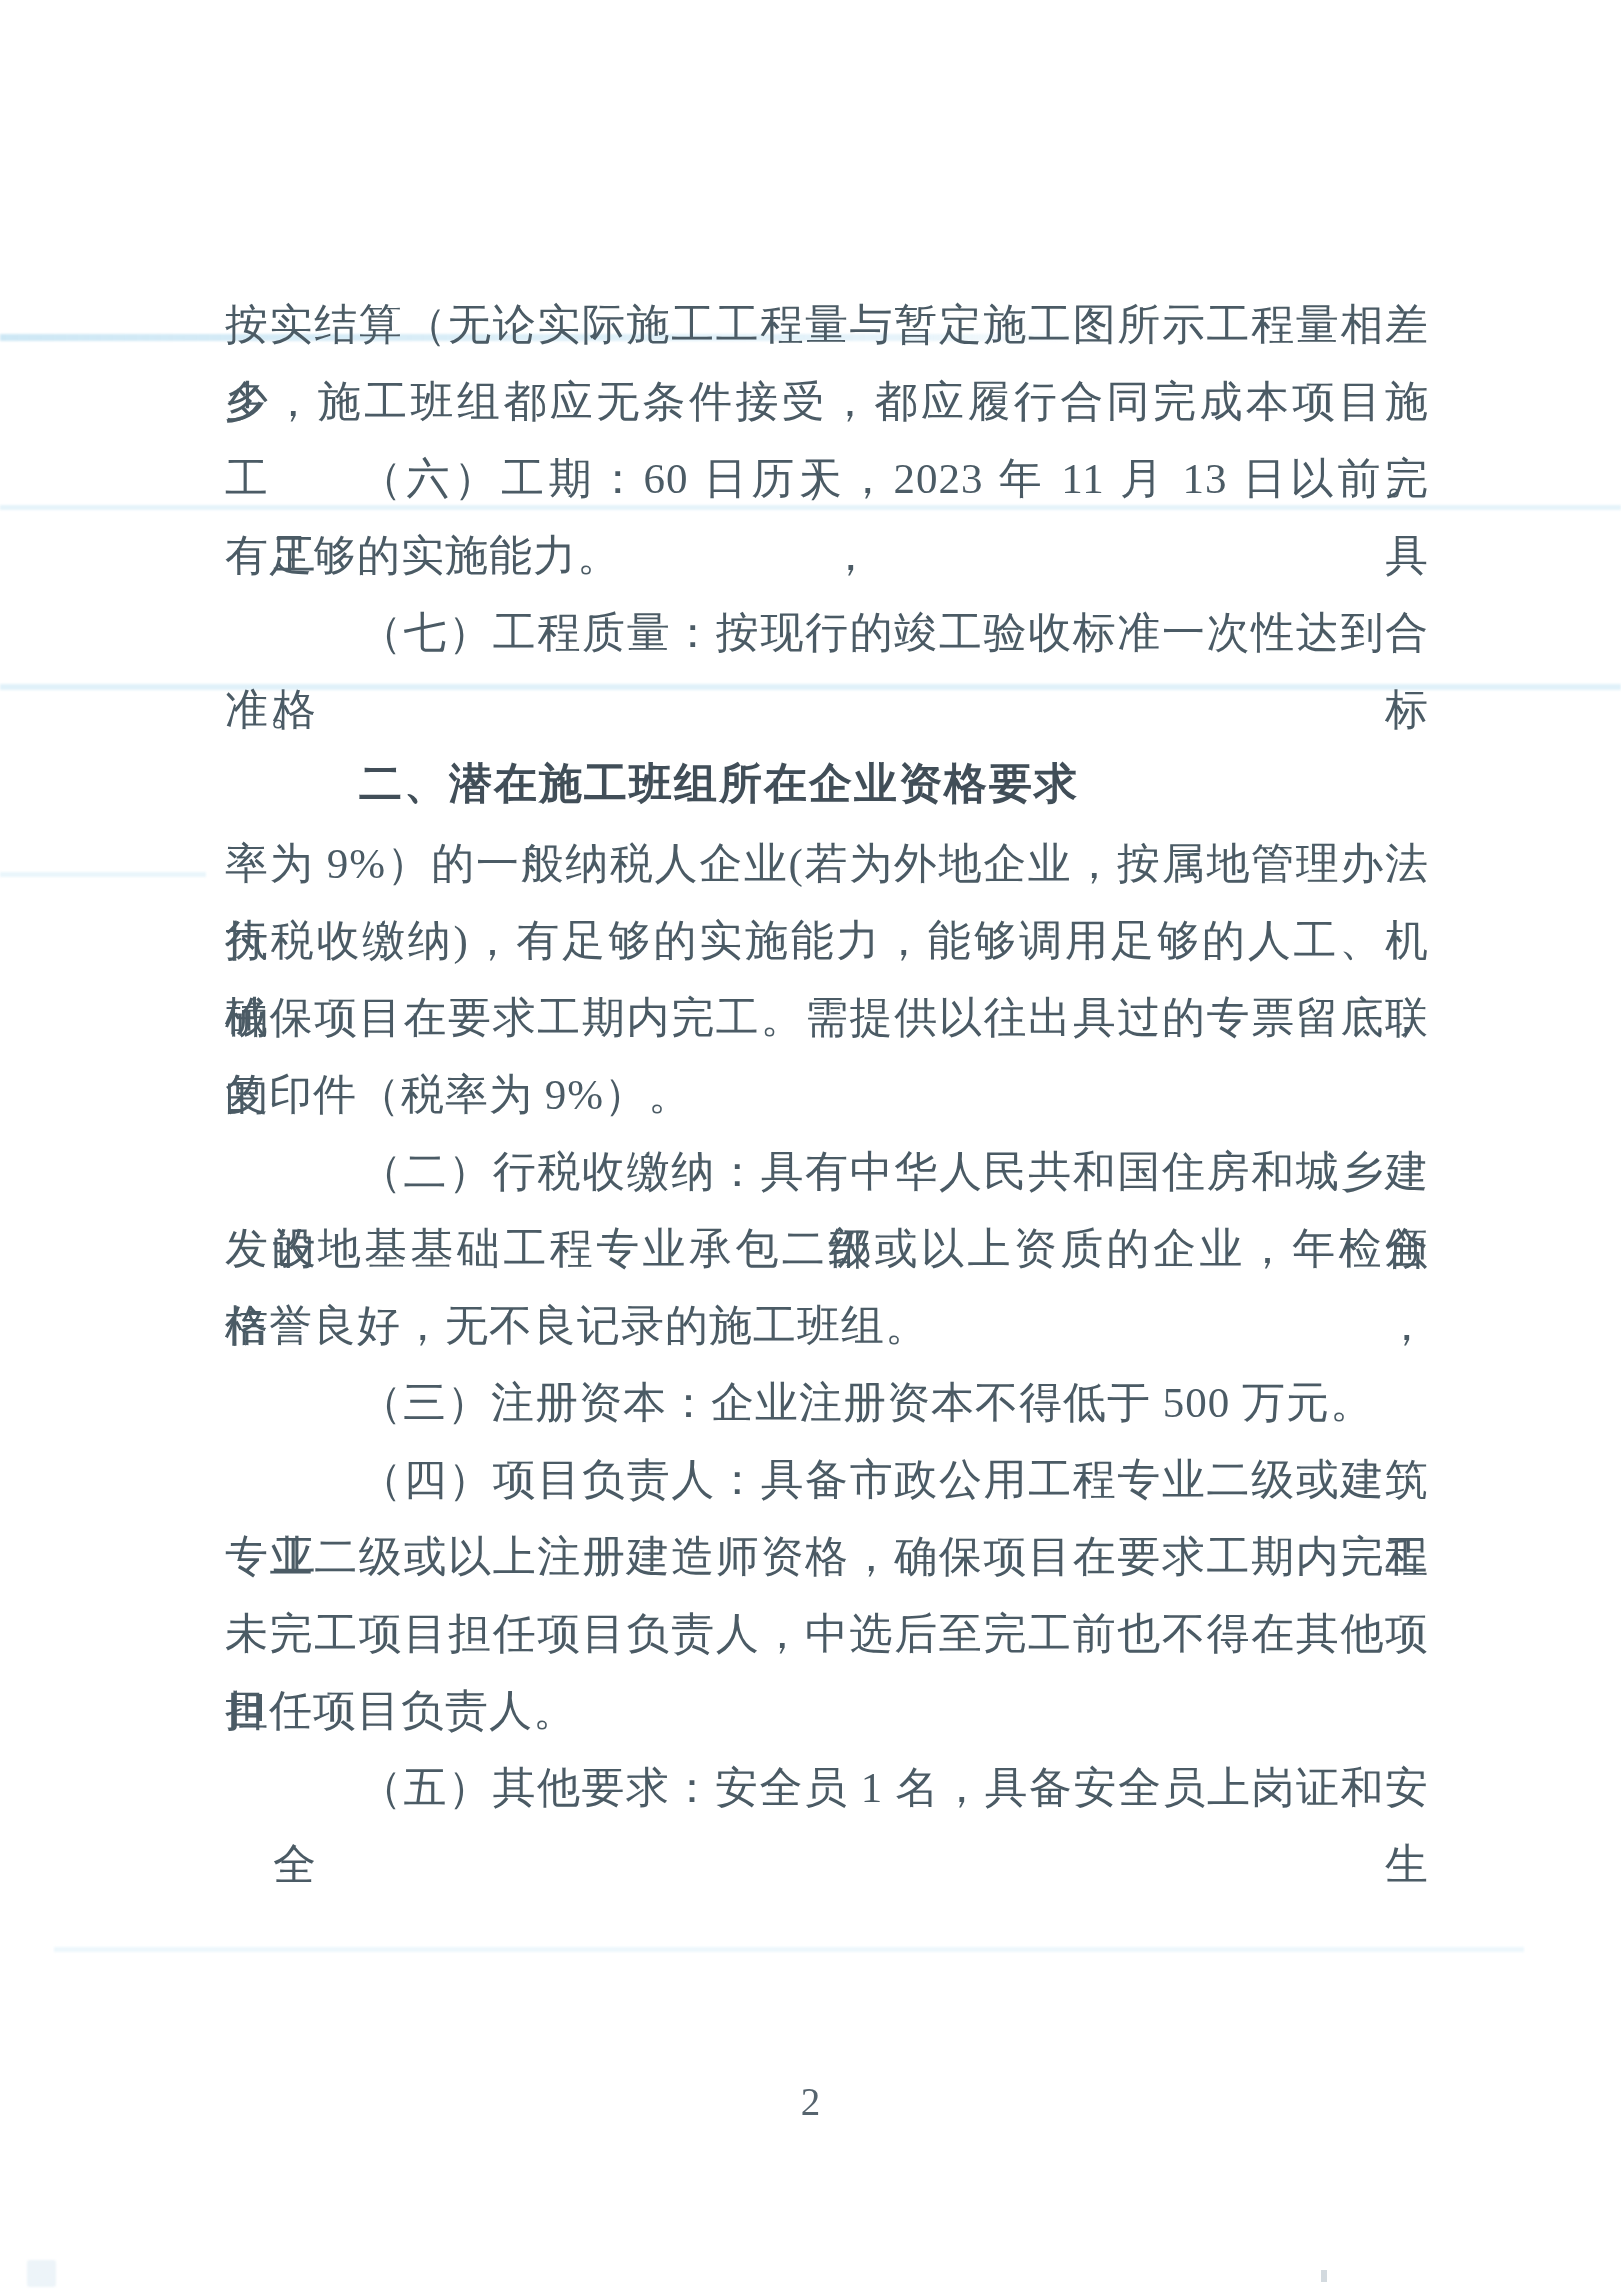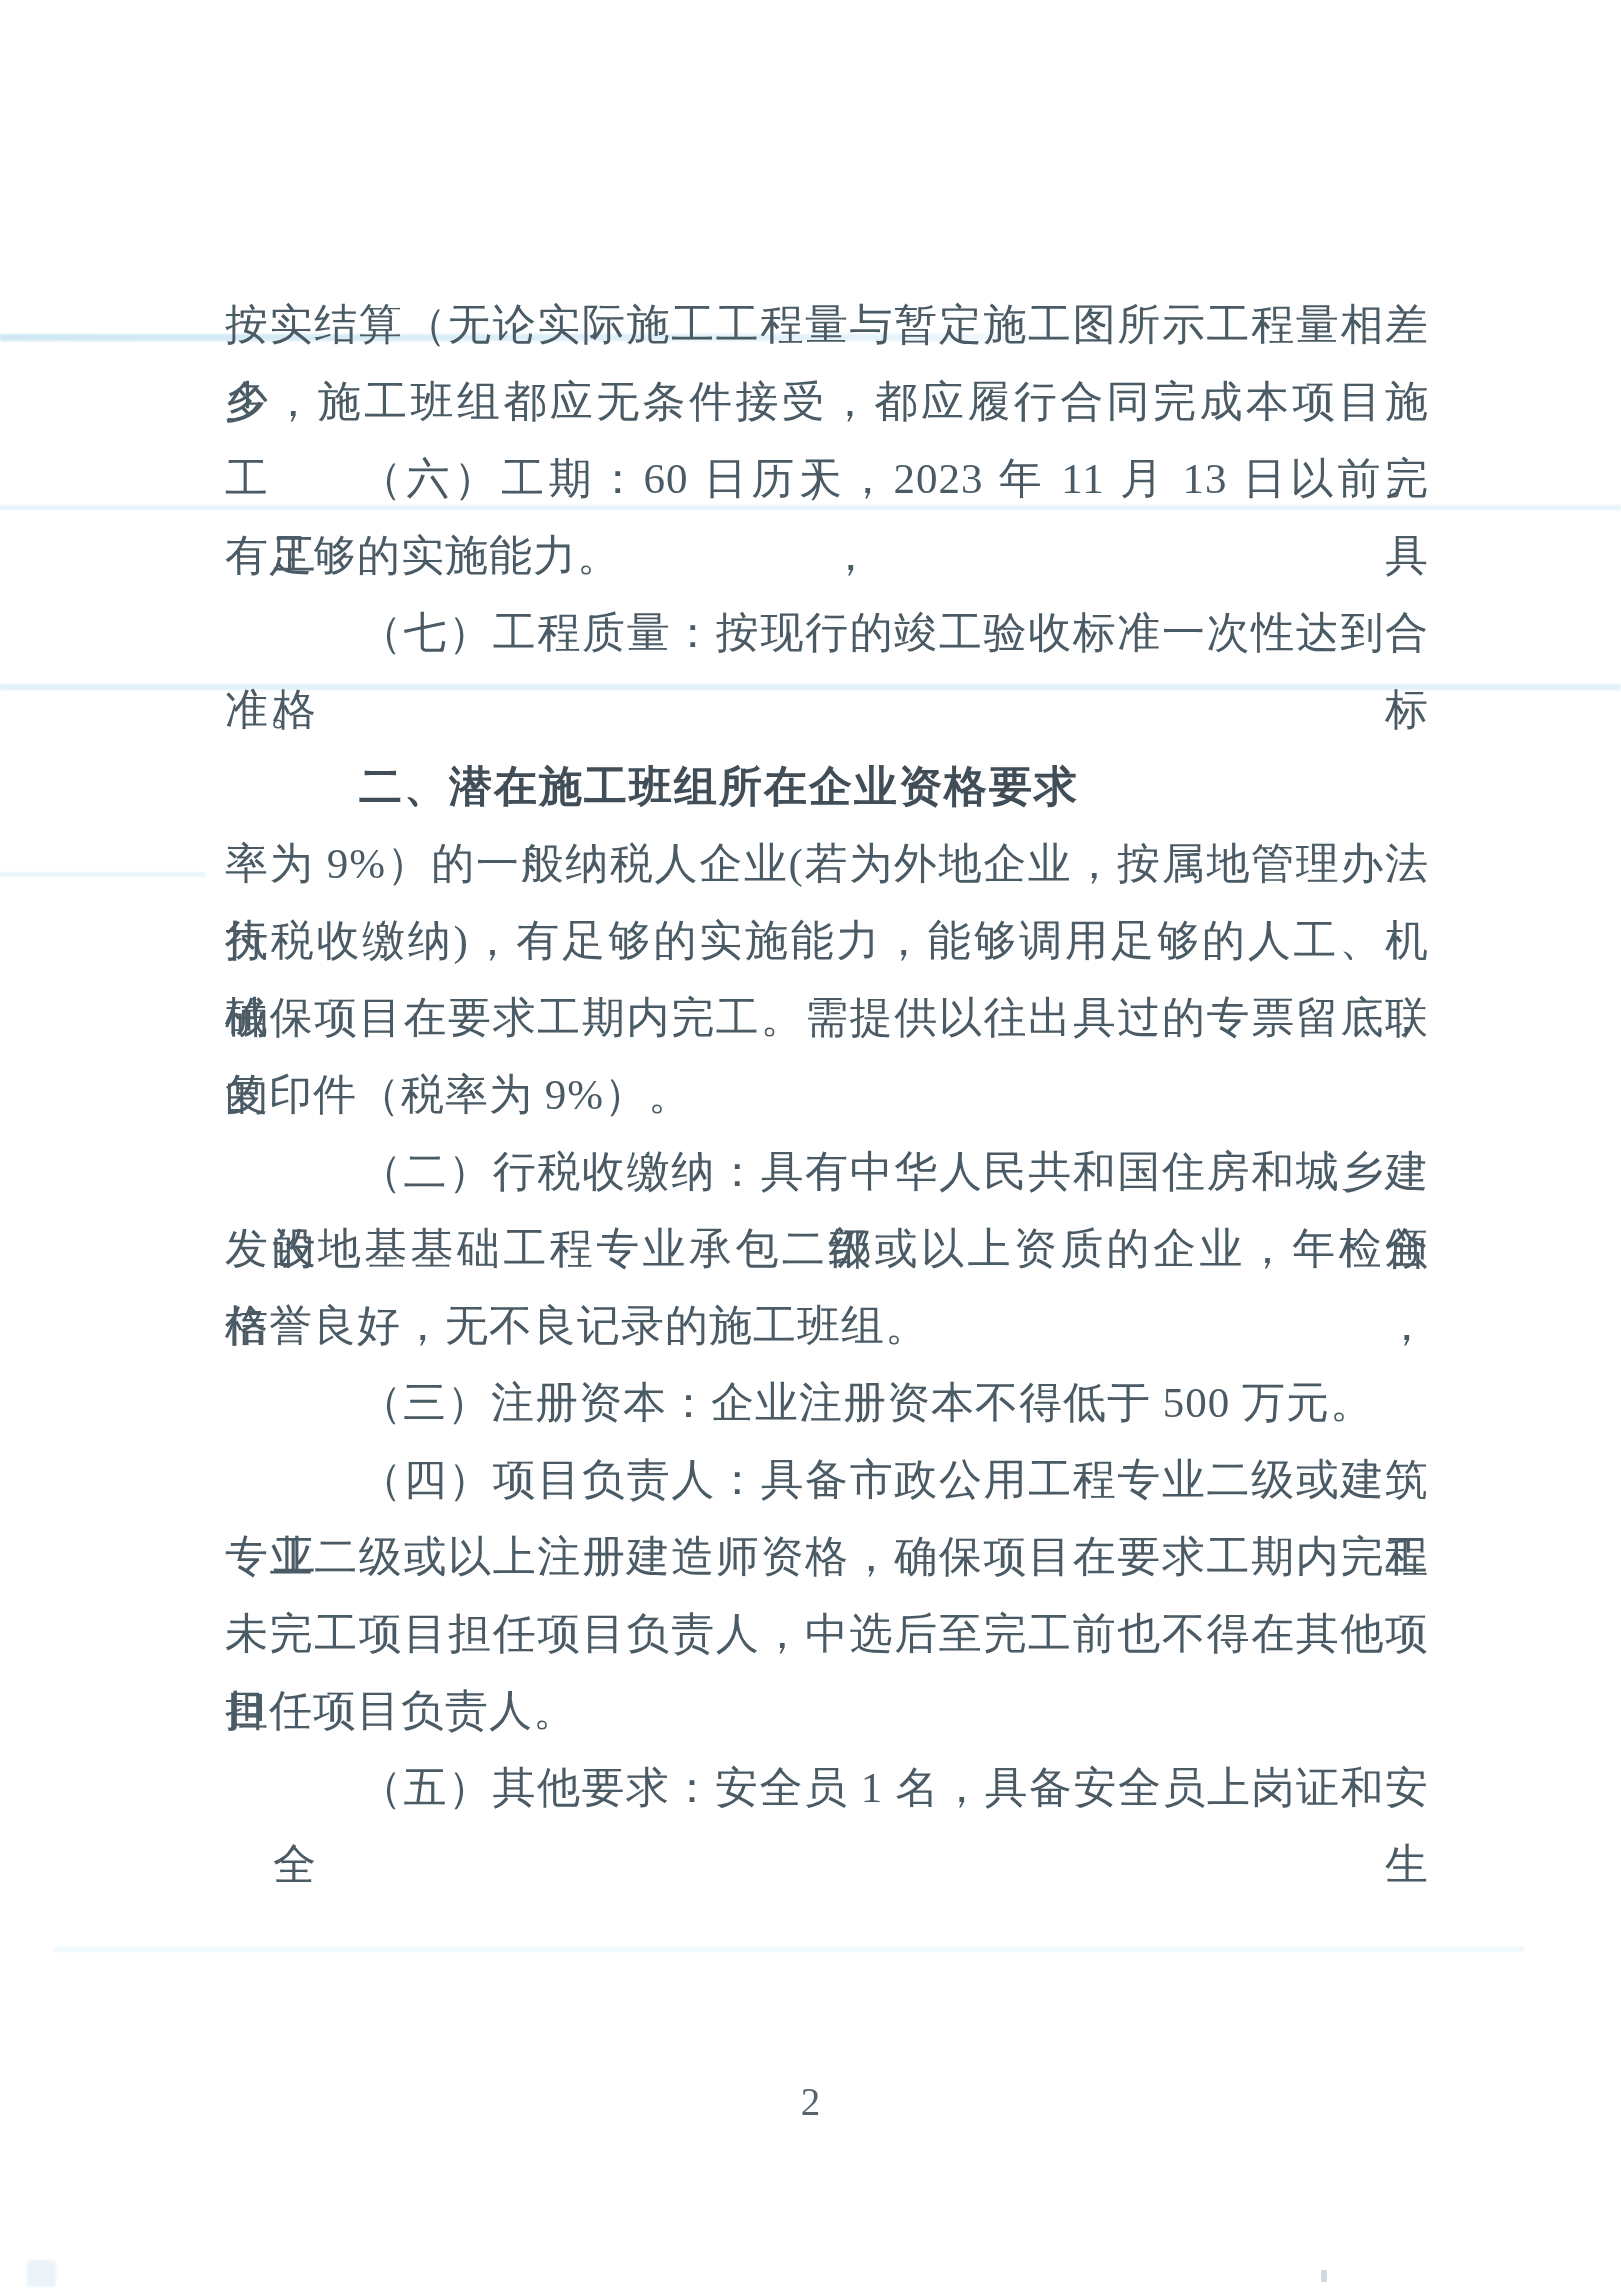--- a/index.html
+++ b/index.html
@@ -27,21 +27,21 @@
     white-space: nowrap;
     text-align: left;
   }
   .line.full {
     white-space: normal;
     text-align: justify;
     text-align-last: justify;
   }
   .line.indent { text-indent: 86px; margin-left: 48px; }
   .line.bold {
-    font-family: Liberation Sans, sans-serif;
+    font-family: Liberation Mono, monospace;
     font-weight: 700;
     color: var(--heading-color, #414e58);
     letter-spacing: 2px;
   }
   .page-number {
     position: absolute;
     top: 2076px;
     left: 0;
     width: 100%;
     height: 51px;

